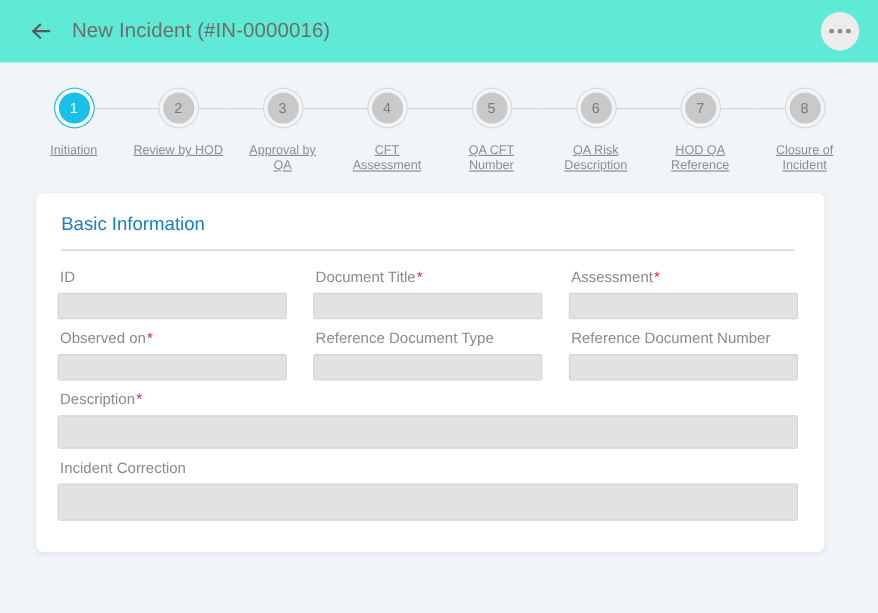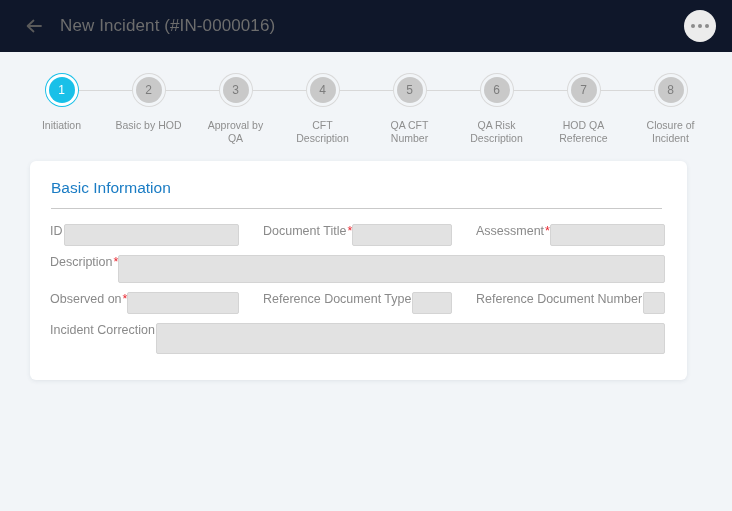--- a/index.html
+++ b/index.html
@@ -13,21 +13,21 @@
   body {
     font-family: "Liberation Sans", sans-serif;
     background: #f2f5f8;
     color: #595959;
     -webkit-font-smoothing: antialiased;
   }
 
   
   .header {
     height: 52px;
-    background: #0f172a;
+    background: #5eead4;
     display: flex;
     align-items: center;
     padding: 0 16px 0 20px;
     position: relative;
   }
 
   .back-btn {
     width: 28px;
     height: 28px;
     display: flex;
@@ -135,20 +135,21 @@
   }
 
   .step-label {
     margin-top: 11px;
     font-size: 10.5px;
     line-height: 13px;
     color: #8e8e8e;
     text-align: center;
     max-width: 78px;
     white-space: pre-line;
+    text-decoration: underline;
   }
   .step.active .step-label { color: #8e8e8e; }
 
   
   .card {
     margin: 14px 45px 0 30px;
     background: #ffffff;
     border-radius: 6px;
     box-shadow: 0 1px 4px rgba(60, 80, 100, 0.10);
     padding: 18px 22px 26px 18px;
@@ -167,21 +168,21 @@
     margin: 0 3px 15px 3px;
   }
 
   
   .form-row {
     display: flex;
     gap: 22px;
     margin-bottom: 9px;
   }
 
-  .field { display: flex; flex-direction: row; }
+  .field { display: flex; flex-direction: column; }
   .field.col   { flex: 1 1 0; }
   .field.full  { flex: 1 1 100%; }
 
   .field-label {
     font-size: 12.5px;
     color: #8a8a8a;
     margin-bottom: 6px;
     padding-left: 2px;
     white-space: nowrap;
   }
@@ -232,41 +233,41 @@
       </div>
       <div class="step-label">Initiation</div>
     </div>
 
     <div class="step">
       <div class="step-circle-wrap">
         <div class="line line-left"></div>
         <div class="line line-right"></div>
         <div class="step-circle">2</div>
       </div>
-      <div class="step-label">Basic by HOD</div>
+      <div class="step-label">Review by HOD</div>
     </div>
 
     <div class="step">
       <div class="step-circle-wrap">
         <div class="line line-left"></div>
         <div class="line line-right"></div>
         <div class="step-circle">3</div>
       </div>
       <div class="step-label">Approval by
 QA</div>
     </div>
 
     <div class="step">
       <div class="step-circle-wrap">
         <div class="line line-left"></div>
         <div class="line line-right"></div>
         <div class="step-circle">4</div>
       </div>
       <div class="step-label">CFT
-Description</div>
+Assessment</div>
     </div>
 
     <div class="step">
       <div class="step-circle-wrap">
         <div class="line line-left"></div>
         <div class="line line-right"></div>
         <div class="step-circle">5</div>
       </div>
       <div class="step-label">QA CFT
 Number</div>
@@ -322,46 +323,46 @@
       </div>
       <div class="field col">
         <div class="field-label">
           <span>Assessment</span><span class="req">*</span>
         </div>
         <input class="field-input" type="text" value="" style="">
       </div>
     </div>
 
     <div class="form-row">
+      <div class="field col">
+        <div class="field-label">
+          <span>Observed on</span><span class="req">*</span>
+        </div>
+        <input class="field-input" type="text" value="" style="">
+      </div>
+      <div class="field col">
+        <div class="field-label">
+          <span>Reference Document Type</span><span class="req"></span>
+        </div>
+        <input class="field-input" type="text" value="" style="">
+      </div>
+      <div class="field col">
+        <div class="field-label">
+          <span>Reference Document Number</span><span class="req"></span>
+        </div>
+        <input class="field-input" type="text" value="" style="">
+      </div>
+    </div>
+
+    <div class="form-row">
       <div class="field full">
         <div class="field-label">
           <span>Description</span><span class="req">*</span>
         </div>
         <input class="field-input tall" type="text" value="" style="">
-      </div>
-    </div>
-
-    <div class="form-row">
-      <div class="field col">
-        <div class="field-label">
-          <span>Observed on</span><span class="req">*</span>
-        </div>
-        <input class="field-input" type="text" value="" style="">
-      </div>
-      <div class="field col">
-        <div class="field-label">
-          <span>Reference Document Type</span><span class="req"></span>
-        </div>
-        <input class="field-input" type="text" value="" style="">
-      </div>
-      <div class="field col">
-        <div class="field-label">
-          <span>Reference Document Number</span><span class="req"></span>
-        </div>
-        <input class="field-input" type="text" value="" style="">
       </div>
     </div>
 
     <div class="form-row" style="margin-bottom:0;">
       <div class="field full">
         <div class="field-label">
           <span>Incident Correction</span><span class="req"></span>
         </div>
         <input class="field-input taller" type="text" value="" style="">
       </div>

